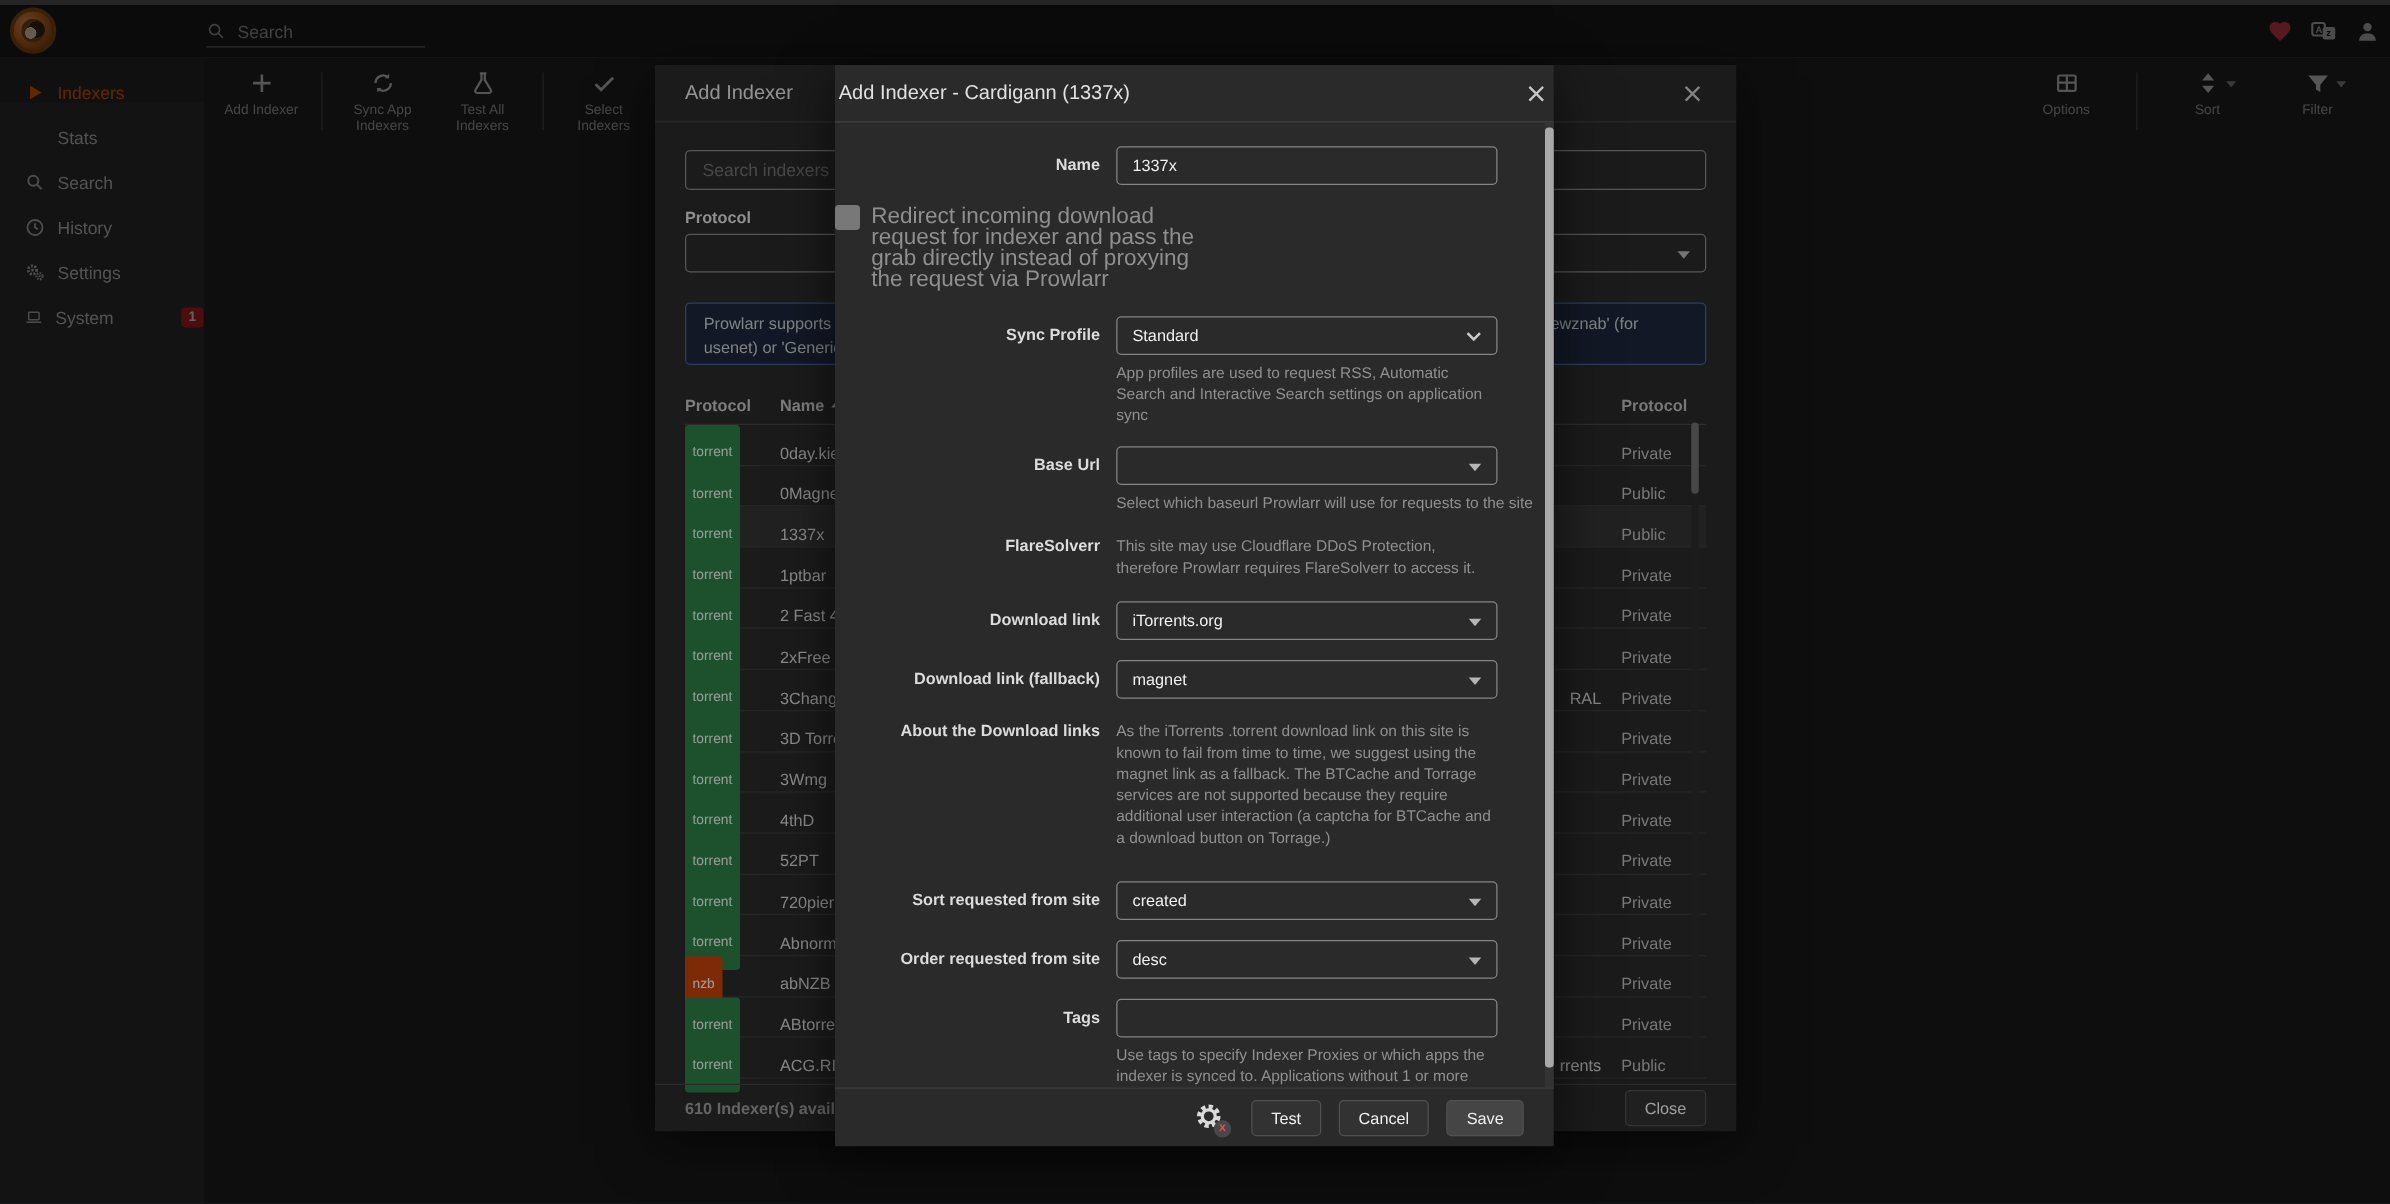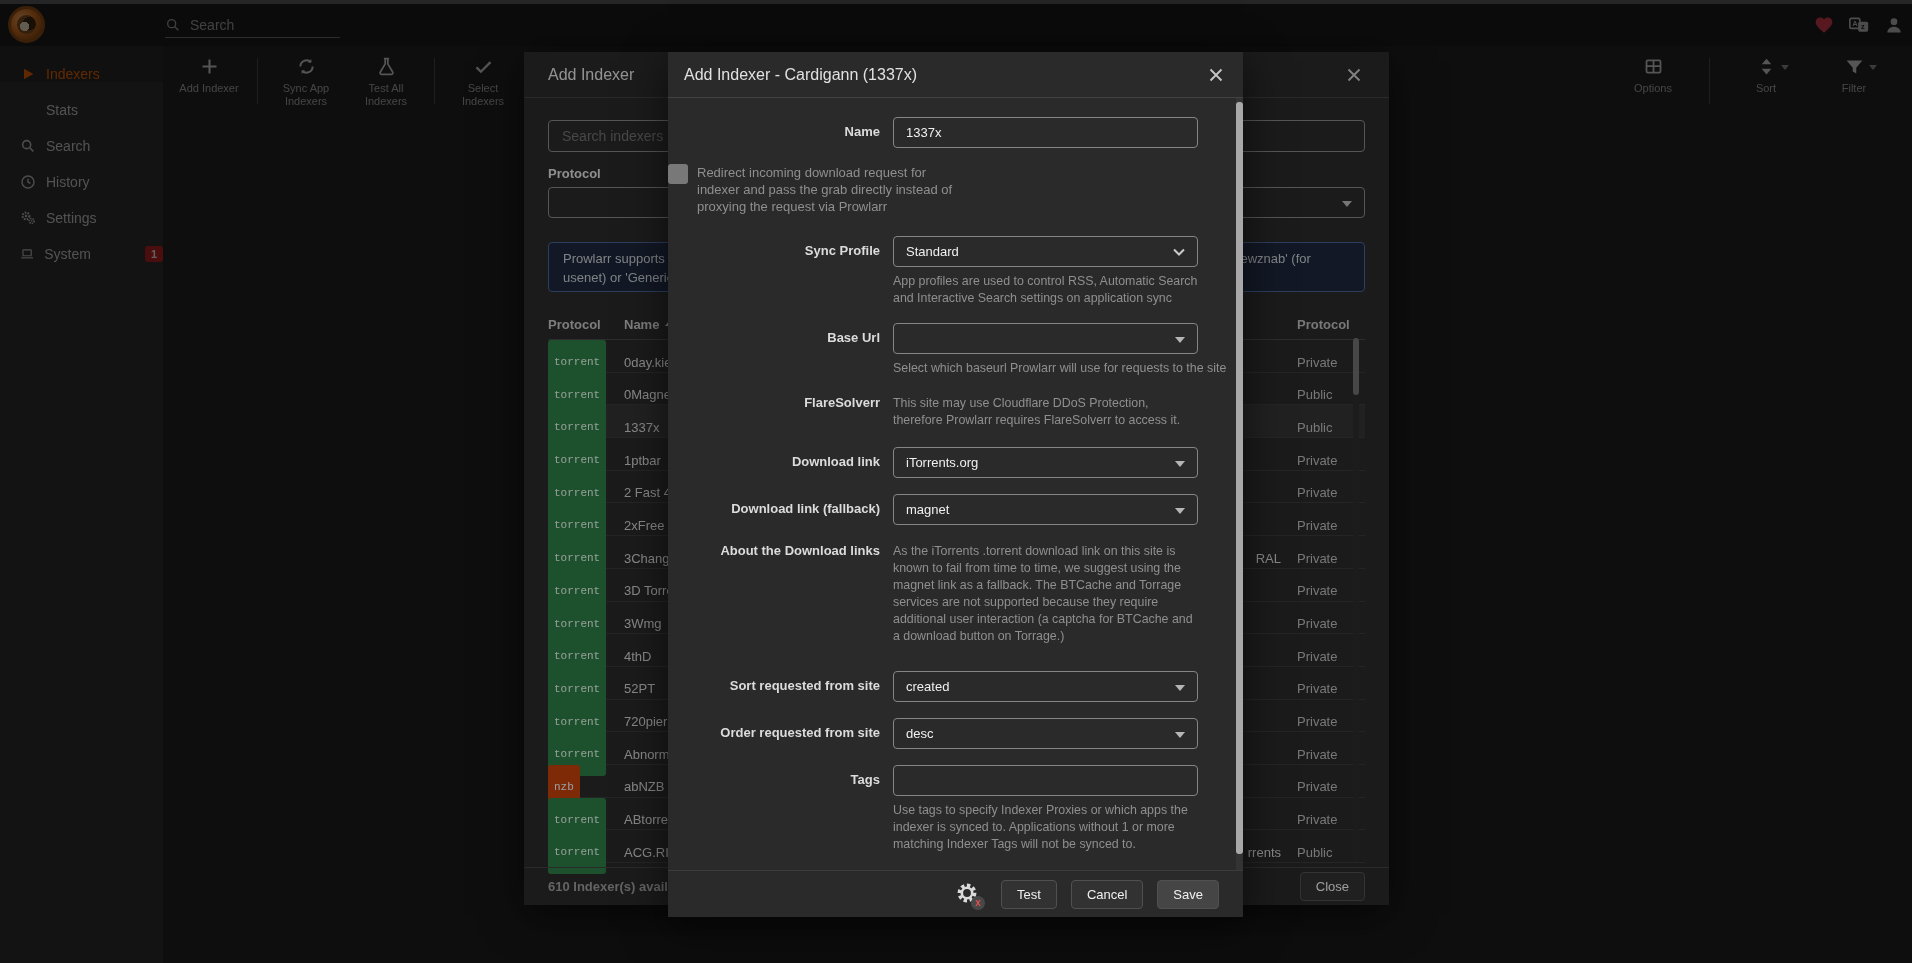--- a/index.html
+++ b/index.html
@@ -36,21 +36,21 @@
   .tool-btn .t-icon { width:21px; height:21px; color:#cacaca; position:relative; }
   .tool-btn .t-label { font-size:11px; line-height:13px; text-align:center; margin-top:5px; }
   .tool-sep { width:1px; height:46px; background:#4a4a4a; margin-top:2px; }
   .mini-caret { position:absolute; right:-12px; top:9px; width:0; height:0; border-left:4px solid transparent; border-right:4px solid transparent; border-top:5px solid #8a8a8a; }
 
   
   .overlay { position:absolute; inset:0; background:rgba(0,0,0,0.35); }
 
   
   .modal { position:absolute; background:#2a2a2a; box-shadow:0 10px 40px rgba(0,0,0,0.6); }
-  .m-header { height:46px; display:flex; align-items:center; justify-content:space-between; padding:0 16px; border-bottom:1px solid #414141; }
+  .m-header { height:46px; display:flex; align-items:center; justify-content:space-between; padding:0 3px; border-bottom:1px solid #414141; }
   .m-title { color:#e1e1e1; font-size:16px; }
   .m-close { width:22px; height:22px; color:#c8c8c8; cursor:pointer; }
 
   
   .modal-bg { left:524px; top:52px; width:865px; height:853px; }
   .modal-bg .m-header { padding:0 24px; }
   .mbg-body { padding:22px 24px 0 24px; }
   .search-input { width:100%; height:32px; background:transparent; border:1px solid #858585; border-radius:4px;
                   color:#f0f0f0; font-size:14px; padding:0 13px; outline:none; }
   .search-input::placeholder { color:#6f6f6f; }
@@ -62,21 +62,21 @@
   .proto-row .sel { flex:1; }
   .info-box { margin-top:24px; border:1px solid #476090; background:#1c2639; border-radius:4px;
               padding:6px 14px; color:#c4c9ce; font-size:13px; line-height:19px; height:50px; overflow:hidden; }
   .itable { margin-top:18px; }
   .t-head, .t-row { display:grid; grid-template-columns:76px 1fr 110px 84px; align-items:center; }
   .t-head { height:30px; border-bottom:1px solid #454545; color:#c0c0c0; font-size:13px; font-weight:bold; }
   .t-row { height:32.7px; border-bottom:1px solid #3a3a3a; font-size:13px; cursor:pointer; }
   .t-row.selected { background:rgba(255,255,255,0.05); }
   .th-name { display:flex; align-items:center; gap:6px; }
   .asc { width:0; height:0; border-left:4px solid transparent; border-right:4px solid transparent; border-bottom:5px solid #b0b0b0; margin-top:-3px; }
-  .badge { display:inline-block; font-size:11px; padding:16px 6px; border-radius:3px;font-family:Liberation Mono, monospace; }
+  .badge { display:inline-block; font-size:11px; padding:16px 6px; border-radius:3px; }
   .badge-torrent { background:#2d7d46; color:#e4f3e6; }
   .badge-nzb { background:#c2410c; color:#eaf6fd; }
   .c-name { color:#d0d0d0; }
   .c-frag { color:#d0d0d0; text-align:right; }
   .c-privacy { color:#b8b8b8; padding-left:16px; }
   .tbl-scroll { position:absolute; right:30px; top:286px; width:6px; height:522px; background:#2c2c2c; border-radius:3px; }
   .tbl-thumb { position:absolute; top:0; width:6px; height:57px; background:#6e6e6e; border-radius:3px; }
   .mbg-footer { position:absolute; left:0; right:0; bottom:0; height:38px; border-top:1px solid #414141;
                 display:flex; align-items:center; justify-content:space-between; padding:0 24px; }
   .count-text { color:#9a9a9a; font-size:13px; font-weight:bold; }
@@ -92,21 +92,21 @@
   .f-label { width:225px; text-align:right; padding-right:13px; padding-top:7px; color:#dcdcdc; font-size:13px; font-weight:bold; flex:none; }
   .f-label.top { padding-top:2px; }
   .f-control { width:305px; flex:none; }
   .text-input { width:100%; height:31px; background:transparent; border:1px solid #858585; border-radius:4px;
                 color:#f0f0f0; font-size:13px; padding:0 12px; outline:none; }
   .help { margin-top:6px; color:#8f8f8f; font-size:12.4px; line-height:17px; }
   .help.nowrap { white-space:nowrap; }
   .checkbox { width:20px; height:20px; border-radius:3px; display:flex; align-items:center; justify-content:center; cursor:pointer; flex:none; }
   .checkbox.checked { background:#5d9cec; }
   .checkbox.unchecked { background:#787878; }
-  .check-help { margin-left:9px; color:#8f8f8f; font-size:13px; line-height:17px; width:272px; }
+  .check-help { margin-left:9px; color:#8f8f8f; font-size:18px; line-height:17px; width:272px; }
   .f-text { color:#8f8f8f; font-size:12.4px; line-height:17px; padding-top:2px; }
   .sel-chevron { position:absolute; right:8px; top:5px; width:20px; height:20px; color:#cacaca; }
   .fg-scroll { position:absolute; right:0; top:46px; width:7px; bottom:47px; background:#333; }
   .fg-thumb { position:absolute; top:4px; left:0; width:7px; height:752px; background:#a8a8a8; border-radius:3px; }
   .mfg-footer { position:absolute; left:0; right:0; bottom:0; height:47px; border-top:1px solid #3c3c3c;
                 display:flex; align-items:center; justify-content:flex-end; gap:14px; padding-right:24px; }
   .adv-gear { position:relative; width:26px; height:26px; margin-right:6px; cursor:pointer; }
   .gear-svg { width:24px; height:24px; color:#dadada; }
   .gear-badge { position:absolute; right:-4px; bottom:-3px; width:14px; height:14px; border-radius:50%; background:#484848;
                 display:flex; align-items:center; justify-content:center; }
@@ -431,21 +431,21 @@
 
       <div class="form-row">
         <span class="f-label">Sync Profile</span>
         <span class="f-control">
           <div class="sel">
             <span>Standard</span>
             <svg class="sel-chevron" viewBox="0 0 24 24">
                 <path d="M6 9l6 6 6-6" fill="none" stroke="currentColor" stroke-width="2.4"></path>
               </svg>
           </div>
-          <div class="help">App profiles are used to control RSS, Automatic Search and Interactive Search settings on application sync</div>
+          <div class="help">App profiles are used to request RSS, Automatic Search and Interactive Search settings on application sync</div>
         </span>
       </div>
 
       <div class="form-row">
         <span class="f-label">Base Url</span>
         <span class="f-control">
           <div class="sel">
             <span></span>
             <span class="caret"></span>
           </div>

